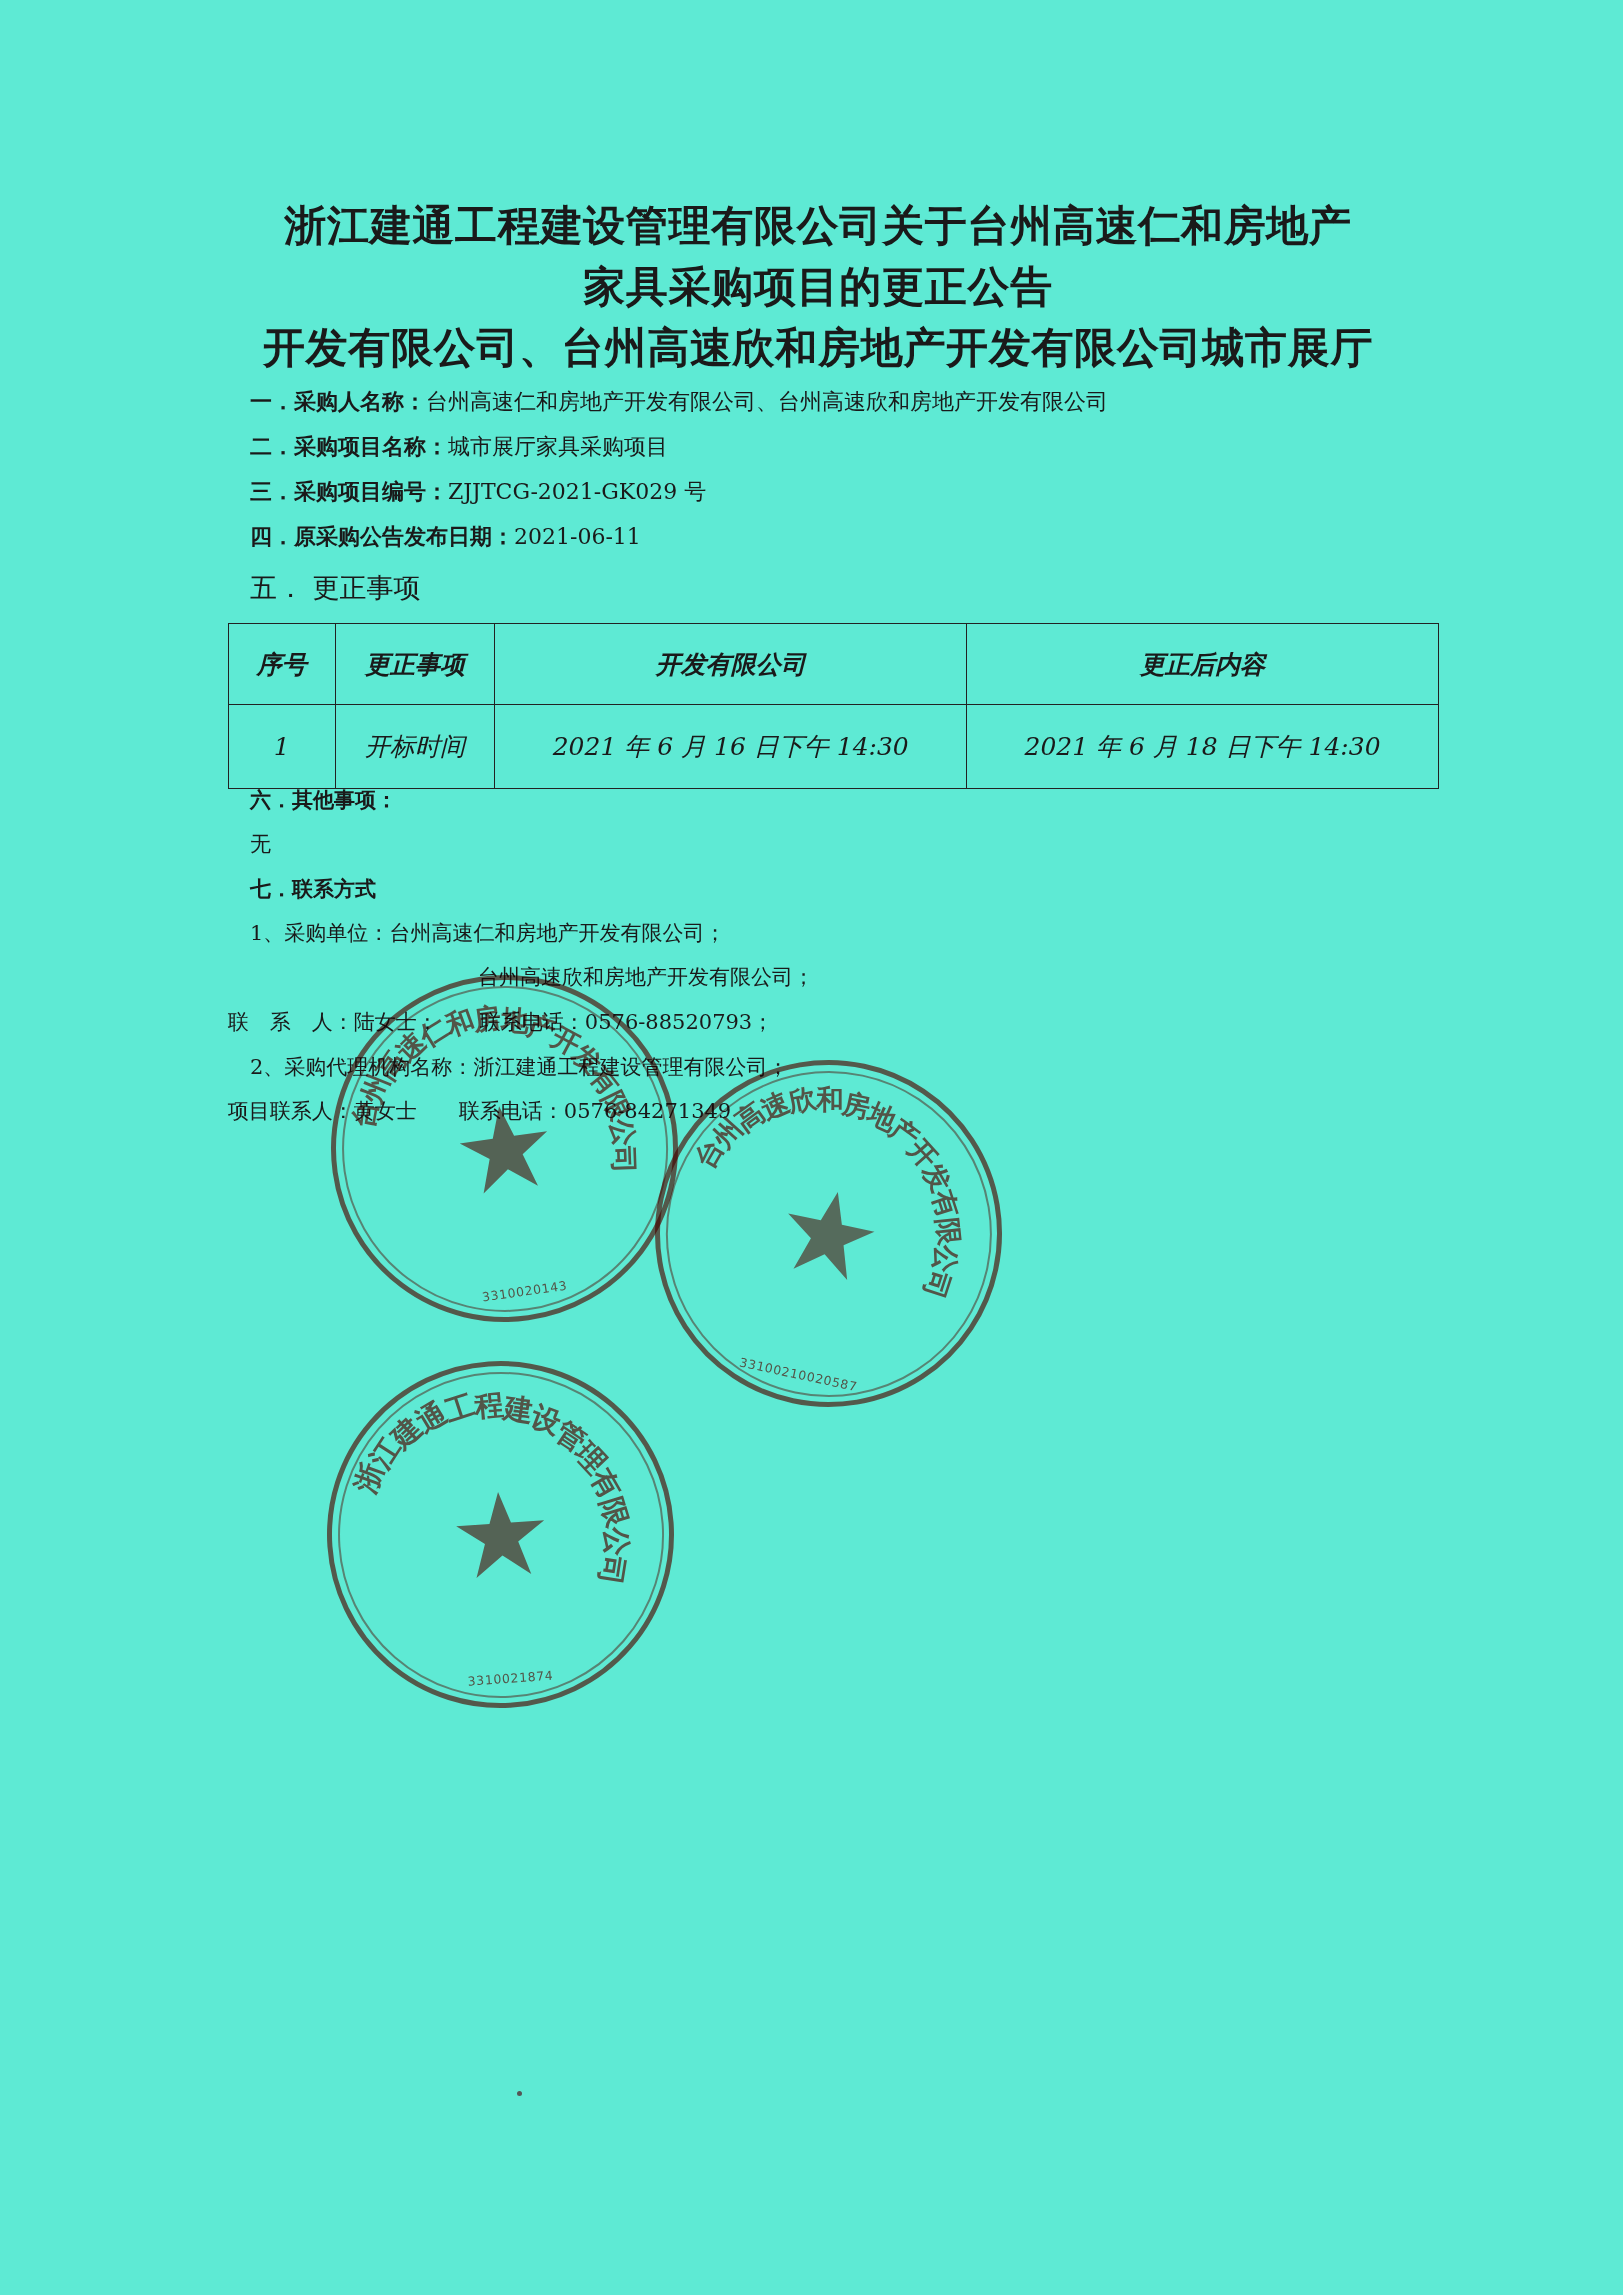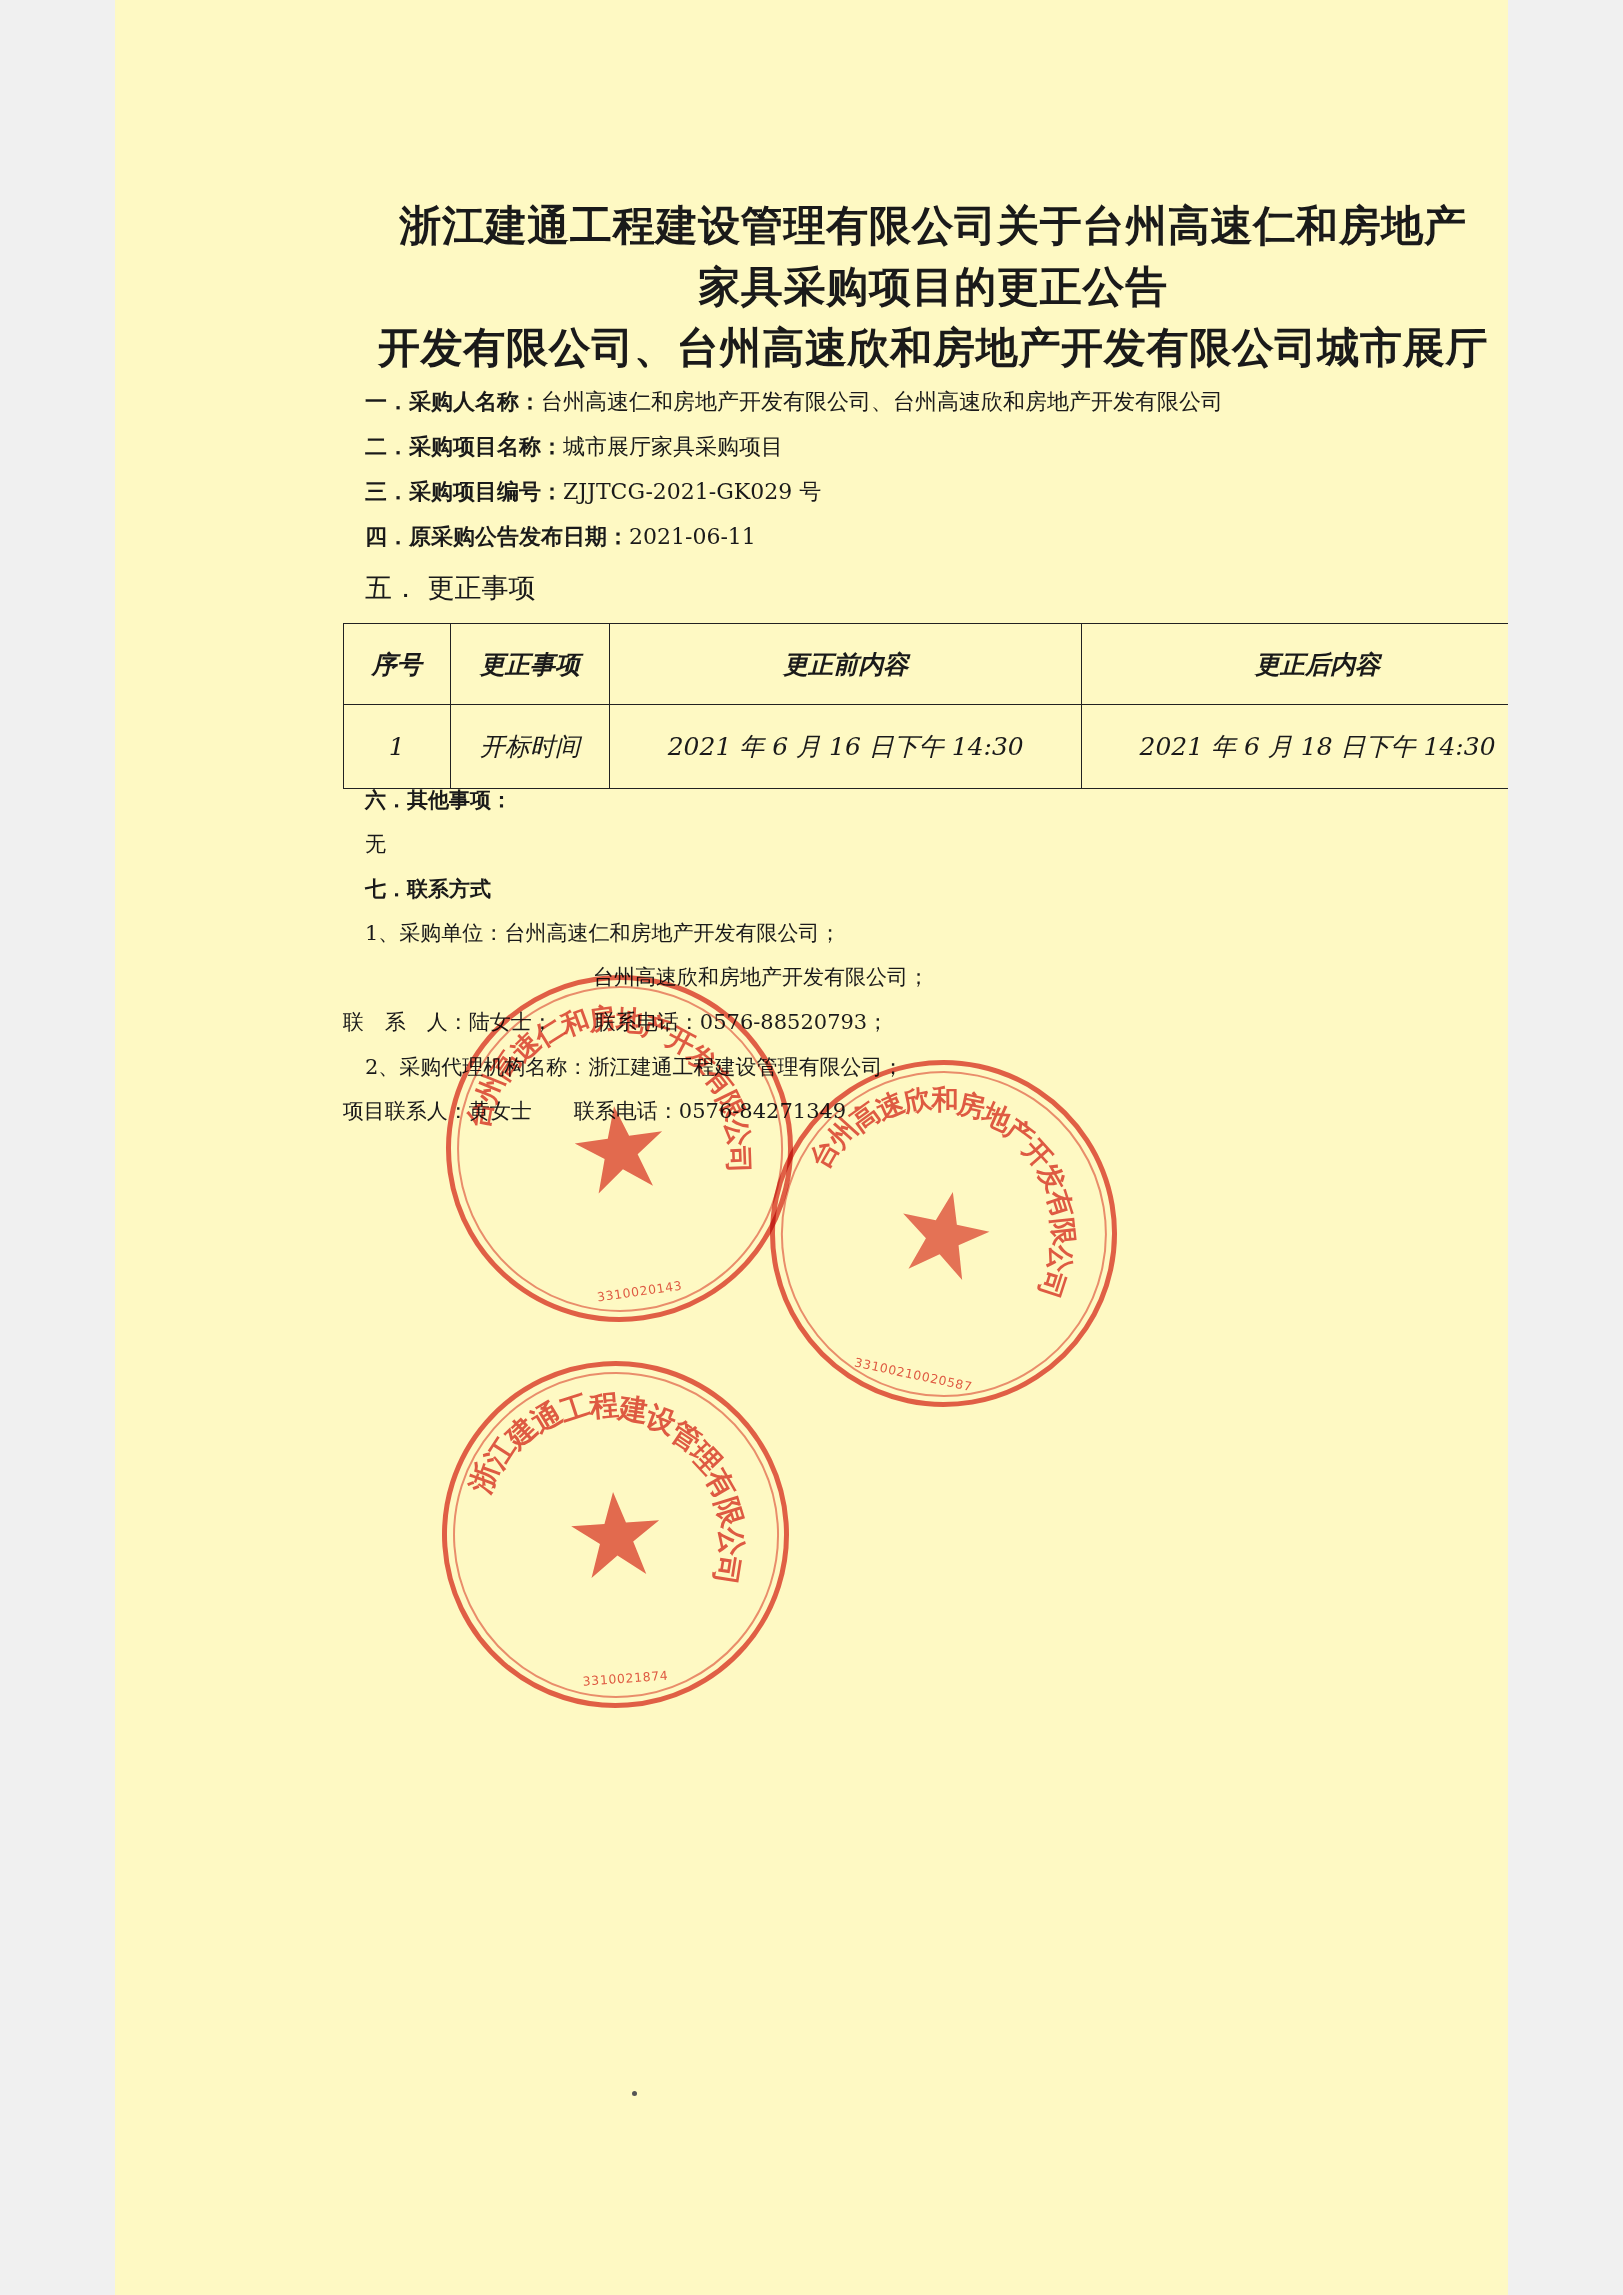--- a/index.html
+++ b/index.html
@@ -2,23 +2,23 @@
 <html style="font-size:10.5px"><head>
 <meta charset="utf-8">
 <style>
   html, body {
     margin: 0;
     padding: 0;
     background: #f0f0f0;
   }
   .page {
     position: relative;
-    width: 1393px;
+    width: 1623px;
     height: 2295px;
-    background: #fef9c3;
+    background: #5eead4;
     margin: 0 auto;
     overflow: hidden;
     font-family: "DejaVu Serif", "Liberation Serif", serif;
     color: #1a1a1a;
   }
   .content {
     position: absolute;
     left: 216px;
     top: 196px;
     width: 1204px;
@@ -196,21 +196,21 @@
       <span class="num">四．</span><span class="lbl">原采购公告发布日期：</span><span class="val">2021-06-11</span>
     </div>
 
     <div class="sec5">五． 更正事项</div>
 
     <table class="amend">
       <thead>
         <tr>
           <th class="col-no">序号</th>
           <th class="col-item">更正事项</th>
-          <th class="col-before">更正前内容</th>
+          <th class="col-before">开发有限公司</th>
           <th class="col-after">更正后内容</th>
         </tr>
       </thead>
       <tbody>
         <tr>
           <td>1</td>
           <td>开标时间</td>
           <td>2021 年 6 月 16 日下午 14:30</td>
           <td>2021 年 6 月 18 日下午 14:30</td>
         </tr>

